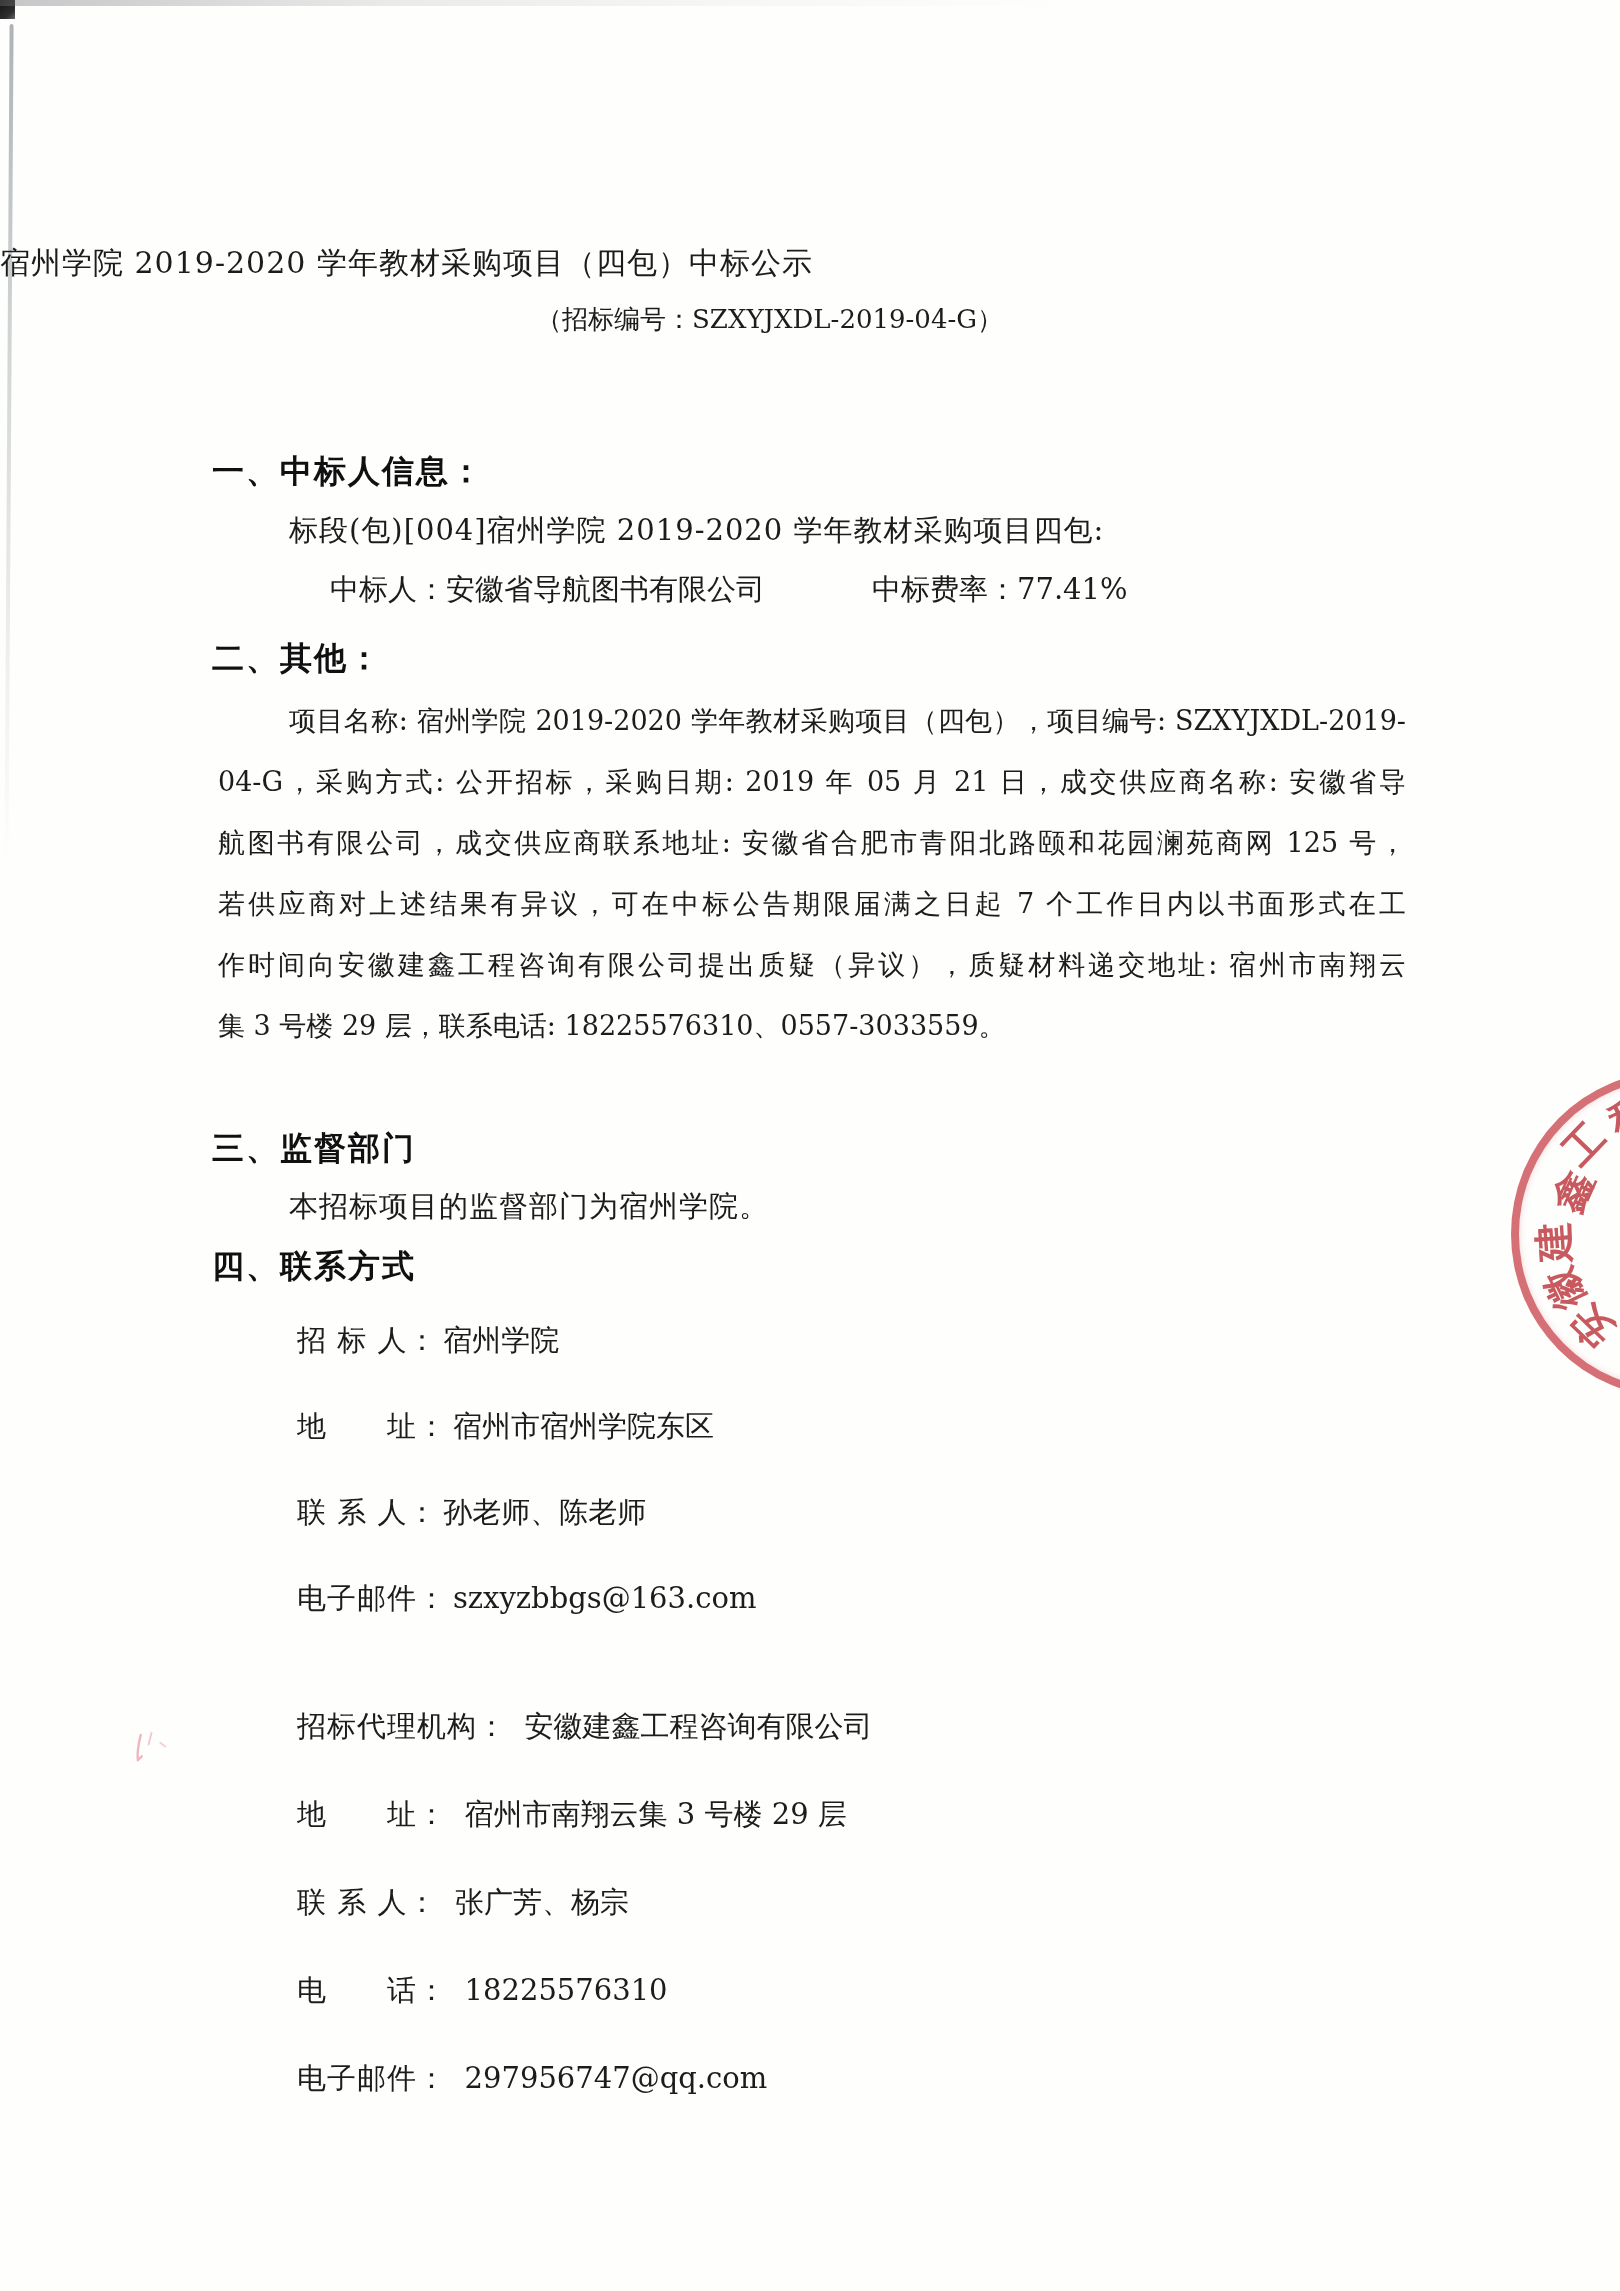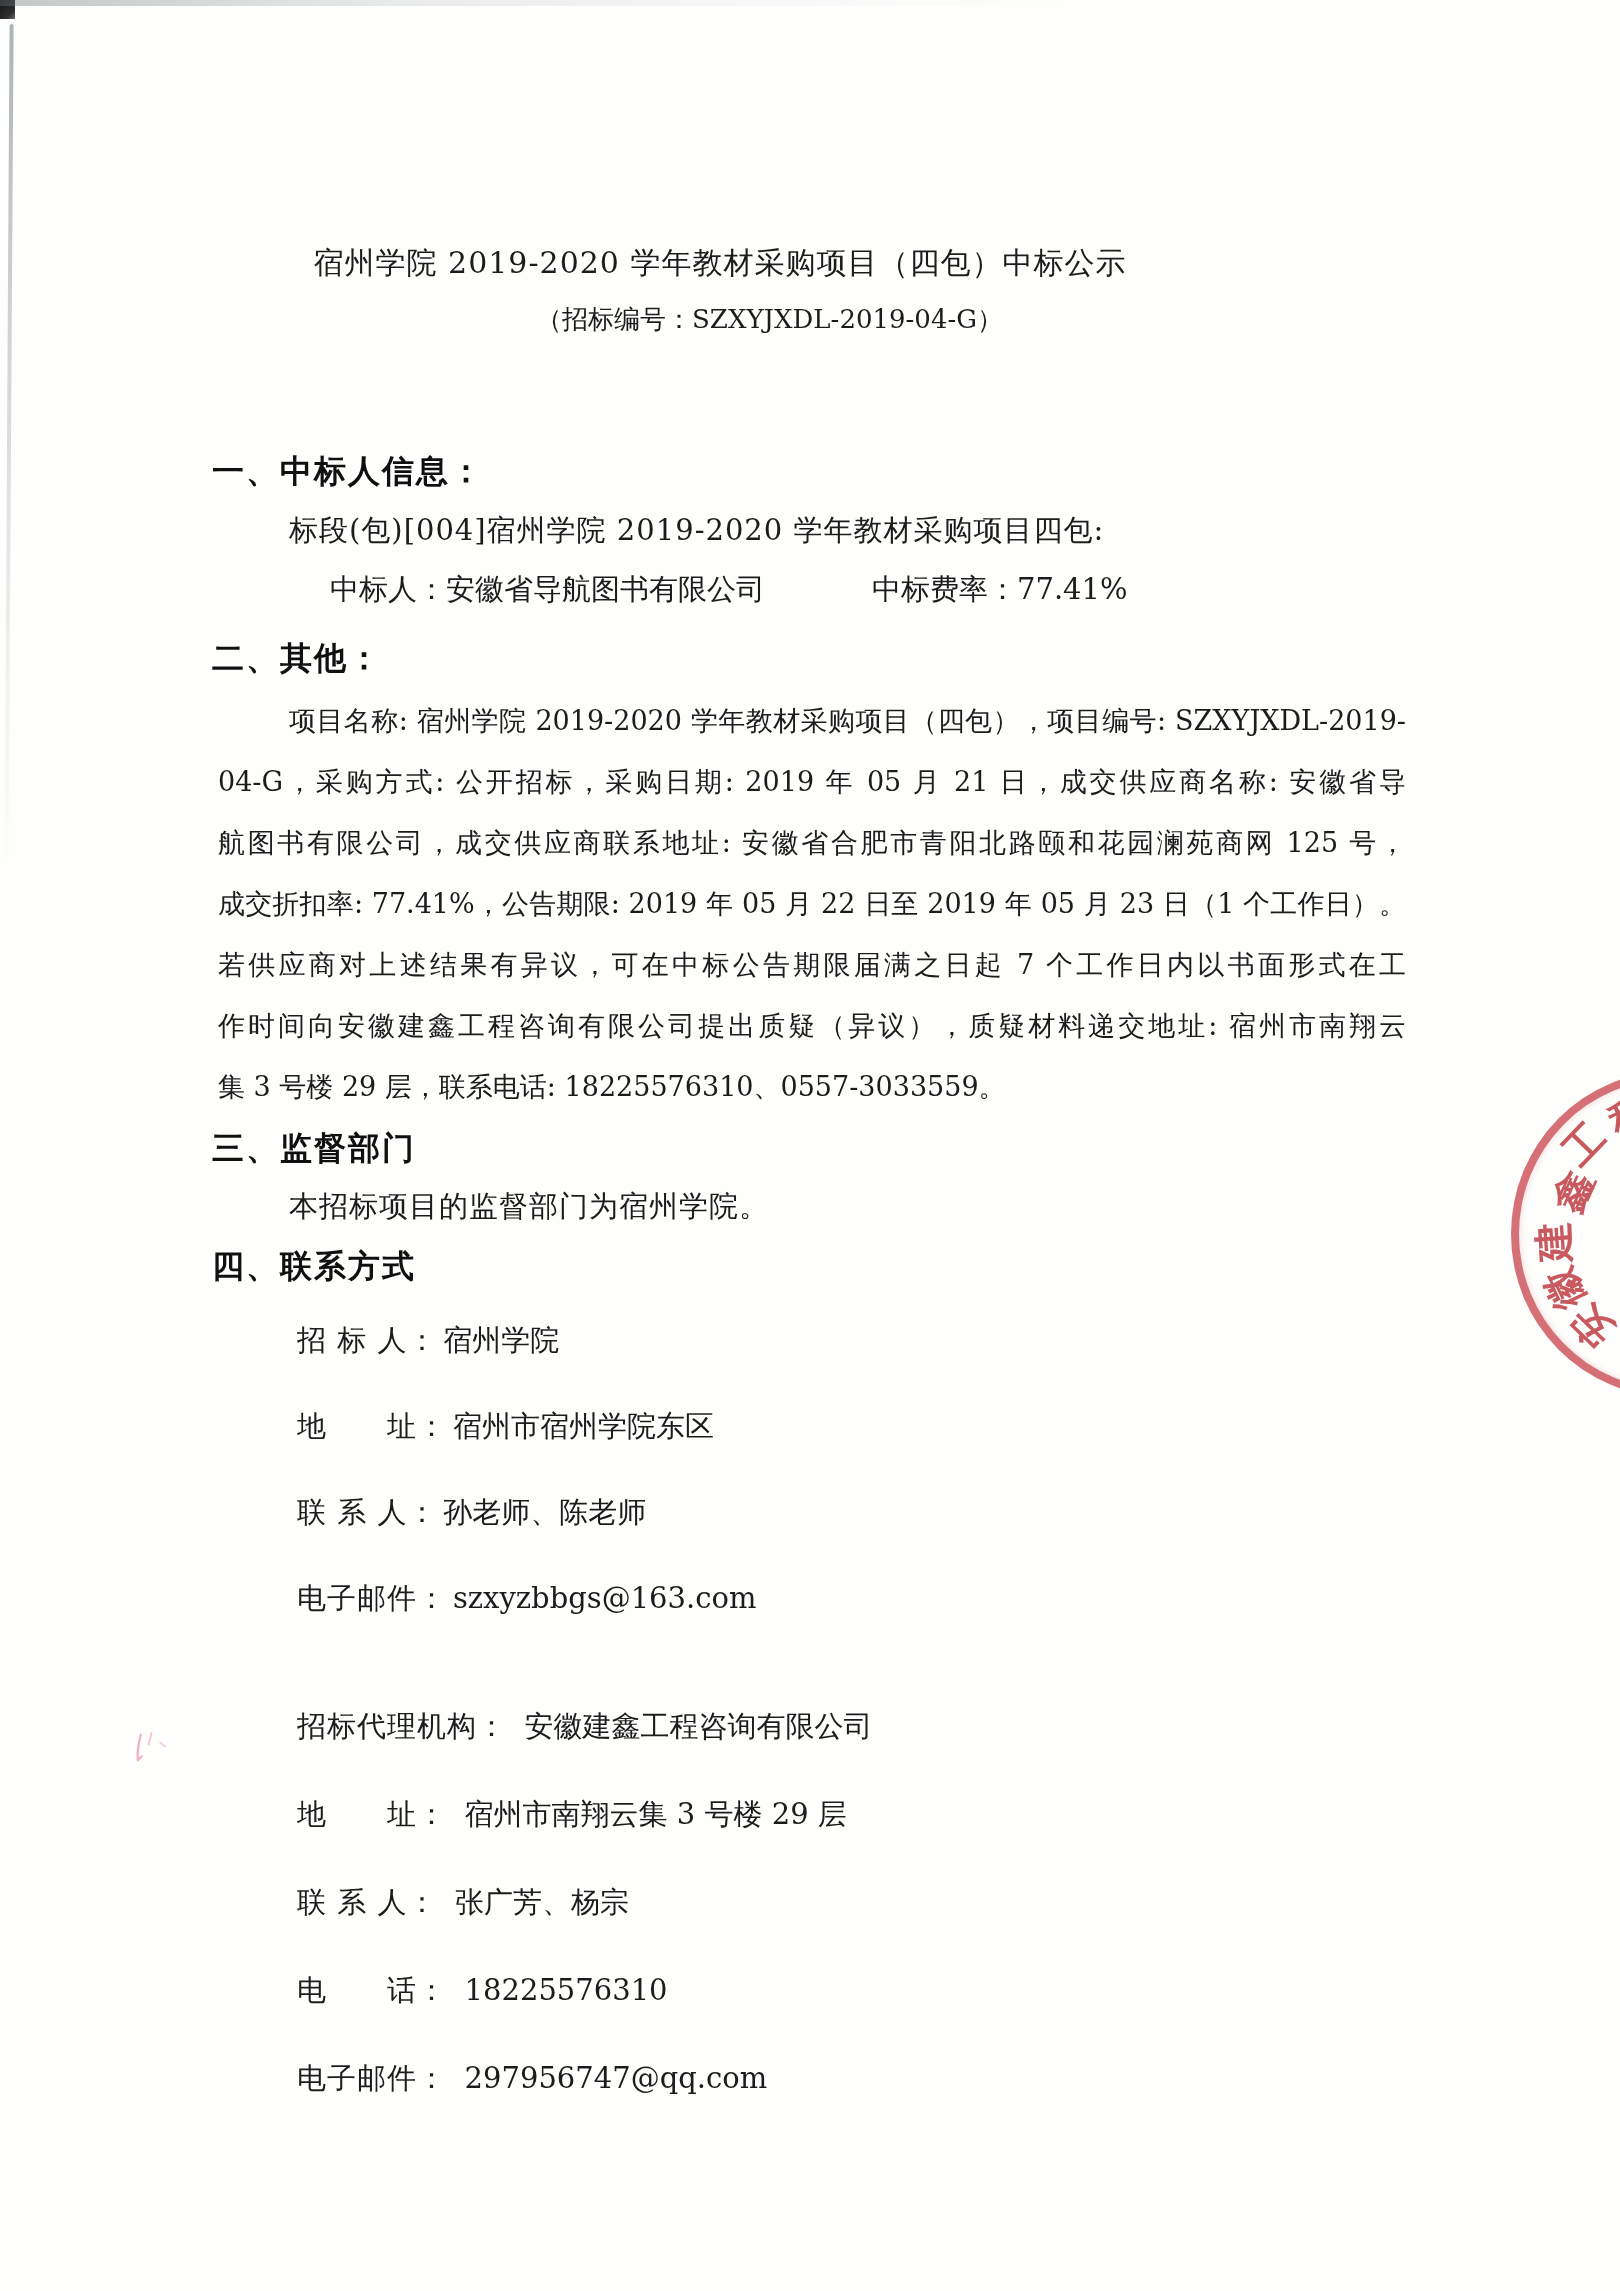--- a/index.html
+++ b/index.html
@@ -25,21 +25,21 @@
   .leftstreak {
     position: absolute; left: 6.9px; top: 23.5px; width: 3.9px; height: 843px;
     border-radius: 2.9px;
     background: linear-gradient(to bottom, rgba(95,105,110,.5), rgba(130,140,145,.38) 35%, rgba(165,172,176,.22) 70%, rgba(190,195,198,.10) 90%, transparent);
     transform: rotate(0.35deg);
   }
 
   
   .title1 {
     position: absolute; top: 243px; left: 0; width: 1440px;
-    text-align: center; font-size: 30px; letter-spacing: 1px;
+    font-size: 30px; letter-spacing: 1px;
   }
   .title2 {
     position: absolute; top: 302px; left: 0; width: 1539px;
     text-align: center; font-size: 26px;
   }
 
   
   .hd {
     position: absolute; left: 212px; margin: 0;
     font-family: Liberation Mono, monospace; font-weight: bold;
@@ -113,21 +113,20 @@
   <div class="winrow">
     <span>中标人：安徽省导航图书有限公司</span>
     <span class="rate">中标费率：77.41%</span>
   </div>
 
   <h2 class="hd hd2">二、其他：</h2>
   <div class="para">
     <div class="ln jl first">项目名称: 宿州学院 2019-2020 学年教材采购项目（四包），项目编号: SZXYJXDL-2019-</div>
     <div class="ln jl">04-G，采购方式: 公开招标，采购日期:  2019 年 05 月 21 日，成交供应商名称: 安徽省导</div>
     <div class="ln jl">航图书有限公司，成交供应商联系地址: 安徽省合肥市青阳北路颐和花园澜苑商网 125 号，</div>
-    <div class="ln jl">成交折扣率: 77.41%，公告期限: 2019 年 05 月 22 日至 2019 年 05 月 23 日（1 个工作日）。</div>
     <div class="ln jl">若供应商对上述结果有异议，可在中标公告期限届满之日起 7 个工作日内以书面形式在工</div>
     <div class="ln jl">作时间向安徽建鑫工程咨询有限公司提出质疑（异议），质疑材料递交地址: 宿州市南翔云</div>
     <div class="ln">集 3 号楼 29 层，联系电话: 18225576310、0557-3033559。</div>
   </div>
 
   <h2 class="hd hd3">三、监督部门</h2>
   <div class="sup">本招标项目的监督部门为宿州学院。</div>
 
   <h2 class="hd hd4">四、联系方式</h2>
 

